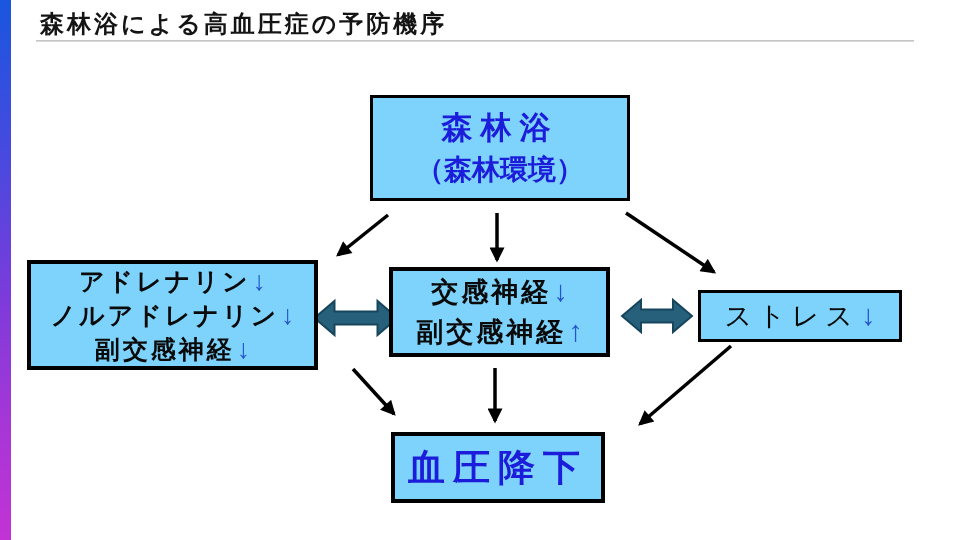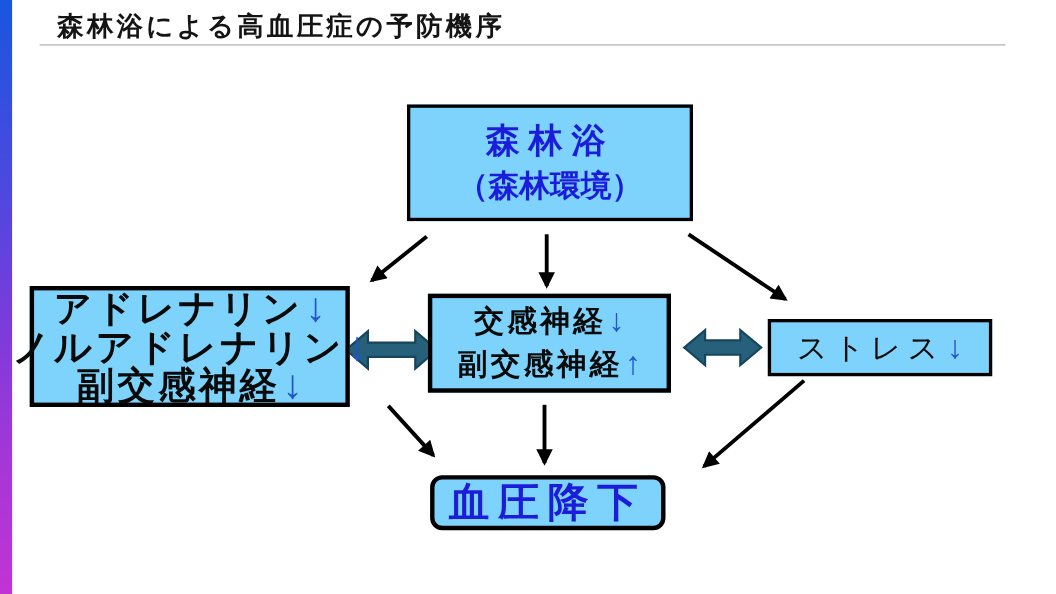--- a/index.html
+++ b/index.html
@@ -26,21 +26,20 @@
   }
   
   #slide-title {
     position: absolute;
     left: 40px; top: 8px;
     font-size: 24px;
     font-weight: bold;
     letter-spacing: 3px;
     color: #141414;
     white-space: nowrap;
-    margin-left: 12px;
   }
   #title-underline {
     position: absolute;
     left: 36px; top: 40px;
     width: 878px; height: 2px;
     background: linear-gradient(180deg, #bdbdbd 0%, #e3e3e3 100%);
   }
   
   .box {
     position: absolute;
@@ -51,27 +50,27 @@
     flex-direction: column;
     align-items: center;
     justify-content: center;
     text-align: center;
     white-space: nowrap;
   }
   #top-box    { left: 370px; top: 95px;  width: 260px; height: 106px; border-width: 3px; }
   #left-box   { left: 27px;  top: 260px; width: 291px; height: 110px; border-width: 4px; }
   #center-box { left: 389px; top: 267px; width: 221px; height: 90px;  border-width: 4px; }
   #right-box  { left: 698px; top: 290px; width: 204px; height: 52px;  border-width: 3px; }
-  #bottom-box { left: 391px; top: 432px; width: 214px; height: 50px;  border-width: 4px; border-radius: 11px; }
+  #bottom-box { left: 391px; top: 432px; width: 214px; height: 71px;  border-width: 4px; }
 
   .blue-text { color: #1C1CDB; font-weight: bold; }
   #top-box .line1 { font-size: 31px; letter-spacing: 8px; line-height: 44px; }
   #top-box .line2 { font-size: 28px; letter-spacing: 0px; line-height: 40px; font-family: Liberation Serif, serif; }
 
-  #left-box { font-size: 34px; font-weight: bold; color: #0a0a0a; line-height: 34px; letter-spacing: 3px; text-align: center; }
+  #left-box { font-size: 25px; font-weight: bold; color: #0a0a0a; line-height: 34px; letter-spacing: 3px; text-align: center; }
   #center-box { font-size: 27px; font-weight: bold; color: #0a0a0a; line-height: 39px; letter-spacing: 3px; }
   #right-box { font-size: 27px; font-weight: normal; color: #0a0a0a; letter-spacing: 6px; }
   #bottom-box { font-size: 37px; letter-spacing: 8px; }
 
   .g-arrow {
     color: #2355CC;
     font-weight: bold;
     font-size: 1.08em;
     letter-spacing: 0;
     margin-left: 2px;

